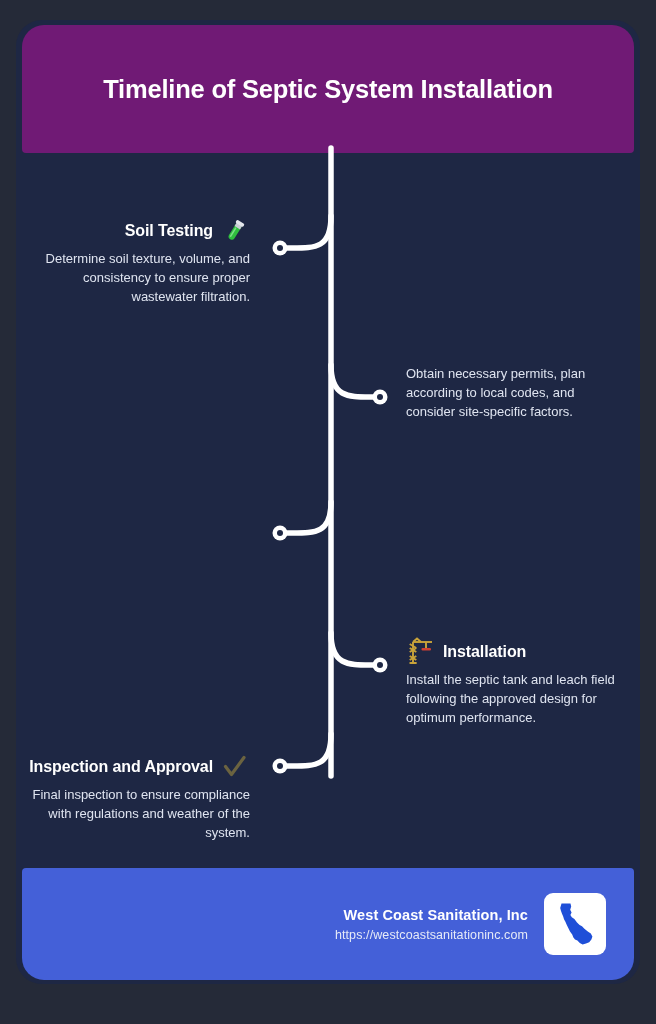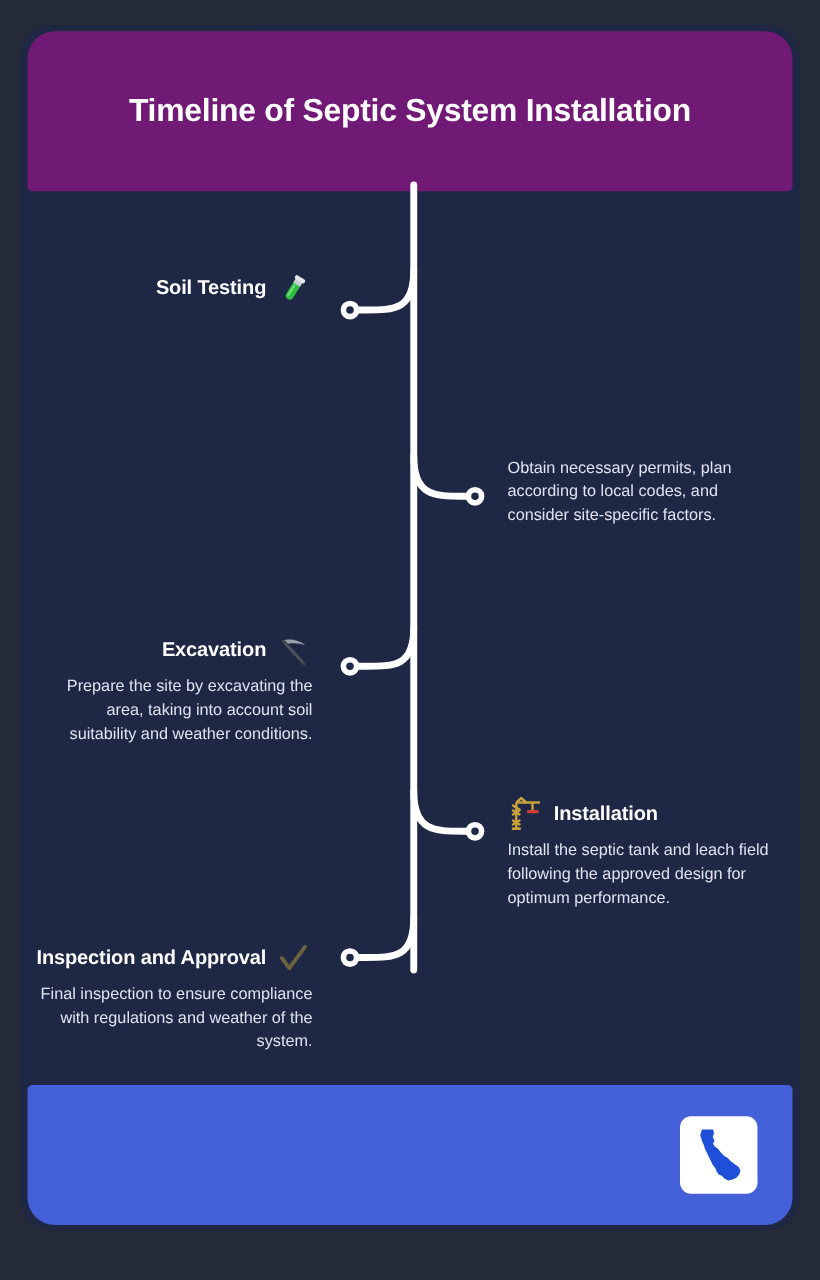--- a/index.html
+++ b/index.html
@@ -156,39 +156,27 @@
         <svg width="26" height="26" viewBox="0 0 26 26">
           <g transform="rotate(32 13 13)">
             <rect x="10" y="3.5" width="6.4" height="19" rx="3.2" fill="#2fbf3e"></rect>
             <rect x="10" y="3.5" width="6.4" height="5.5" fill="#c9ccd4"></rect>
             <rect x="8.7" y="2.2" width="9" height="3.4" rx="1.4" fill="#e3e6ec"></rect>
             <rect x="11.3" y="9.5" width="1.5" height="11" rx="0.7" fill="#8ae492" opacity="0.85"></rect>
           </g>
         </svg>
       </span>
     </div>
+    <div class="tl-desc">Determine soil texture, volume, and consistency to ensure proper wastewater filtration.</div>
   </div>
 
   <div class="tl-item right" id="item-permits-planning">
     <div class="tl-desc">Obtain necessary permits, plan according to local codes, and consider site-specific factors.</div>
   </div>
 
-  <div class="tl-item left" id="item-excavation">
-    <div class="tl-head">
-      <span class="tl-title">Excavation</span>
-      <span class="tl-icon">
-        <svg width="28" height="28" viewBox="0 0 28 28">
-          <path d="M4.5,5.5 C10,3.4 18,4.6 23.5,9.2 C18.6,7.4 11.8,7.0 7.2,8.6 Z" fill="#9aa0ab"></path>
-          <path d="M6.2,6.6 L22.5,24.2" stroke="#3a3f47" stroke-width="3" stroke-linecap="round"></path>
-          <path d="M7.2,7.8 L21.2,22.9" stroke="#55606e" stroke-width="1.1" stroke-linecap="round"></path>
-        </svg>
-      </span>
-    </div>
-    <div class="tl-desc">Prepare the site by excavating the area, taking into account soil suitability and weather conditions.</div>
-  </div>
 
   <div class="tl-item right" id="item-installation">
     <div class="tl-head">
       <span class="tl-icon">
         <svg width="30" height="30" viewBox="0 0 30 30">
           <g fill="none" stroke="#c9a33a" stroke-width="1.9">
             <path d="M7,26 L7,5"></path>
             <path d="M3.5,26 L10.5,26"></path>
             <path d="M7,5 L26,5"></path>
             <path d="M7,5 L11,1.5 L15,5"></path>
@@ -210,20 +198,24 @@
       <span class="tl-icon">
         <svg width="28" height="28" viewBox="0 0 28 28">
           <path d="M4.5,13.5 L10.5,21.5 L23,4.5" stroke="#6b6340" stroke-width="3.2" fill="none" stroke-linecap="round" stroke-linejoin="round"></path>
         </svg>
       </span>
     </div>
     <div class="tl-desc">Final inspection to ensure compliance with regulations and weather of the system.</div>
   </div>
 
   <div id="footer-band">
+    <div id="footer-text">
+      <div id="footer-company">West Coast Sanitation, Inc</div>
+      <div id="footer-url">https://westcoastsanitationinc.com</div>
+    </div>
     <div id="footer-logo">
       <svg width="48" height="48" viewBox="0 0 48 48">
         <path d="M10.5,3.5 L19.5,3.6 L20.2,6.4 L19.2,9.8 L20.6,12.4
                  L19.4,15.0 L20.8,17.2 L23.4,19.0 L26.0,22.4
                  L28.6,25.0 L31.0,26.2 L33.4,28.8 L36.8,31.4
                  L39.8,33.4 L41.4,36.4 L40.4,39.6 L38.2,42.2
                  L35.0,43.6 L31.6,44.4 L28.8,43.0 L26.4,40.6
                  L24.0,39.6 L22.4,37.4 L21.2,34.4 L19.0,31.6
                  L17.4,28.2 L15.8,25.0 L14.4,21.8 L13.0,19.2
                  L12.2,16.4 L11.0,13.8 L10.0,11.0 L9.2,8.0 Z" fill="#1f4fd8"></path>

